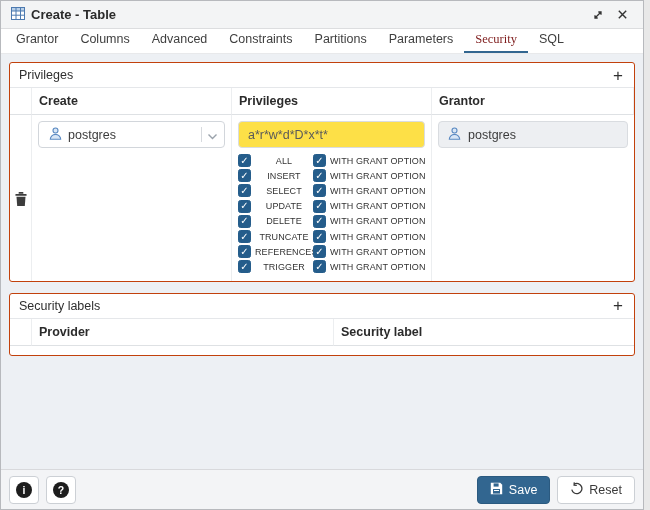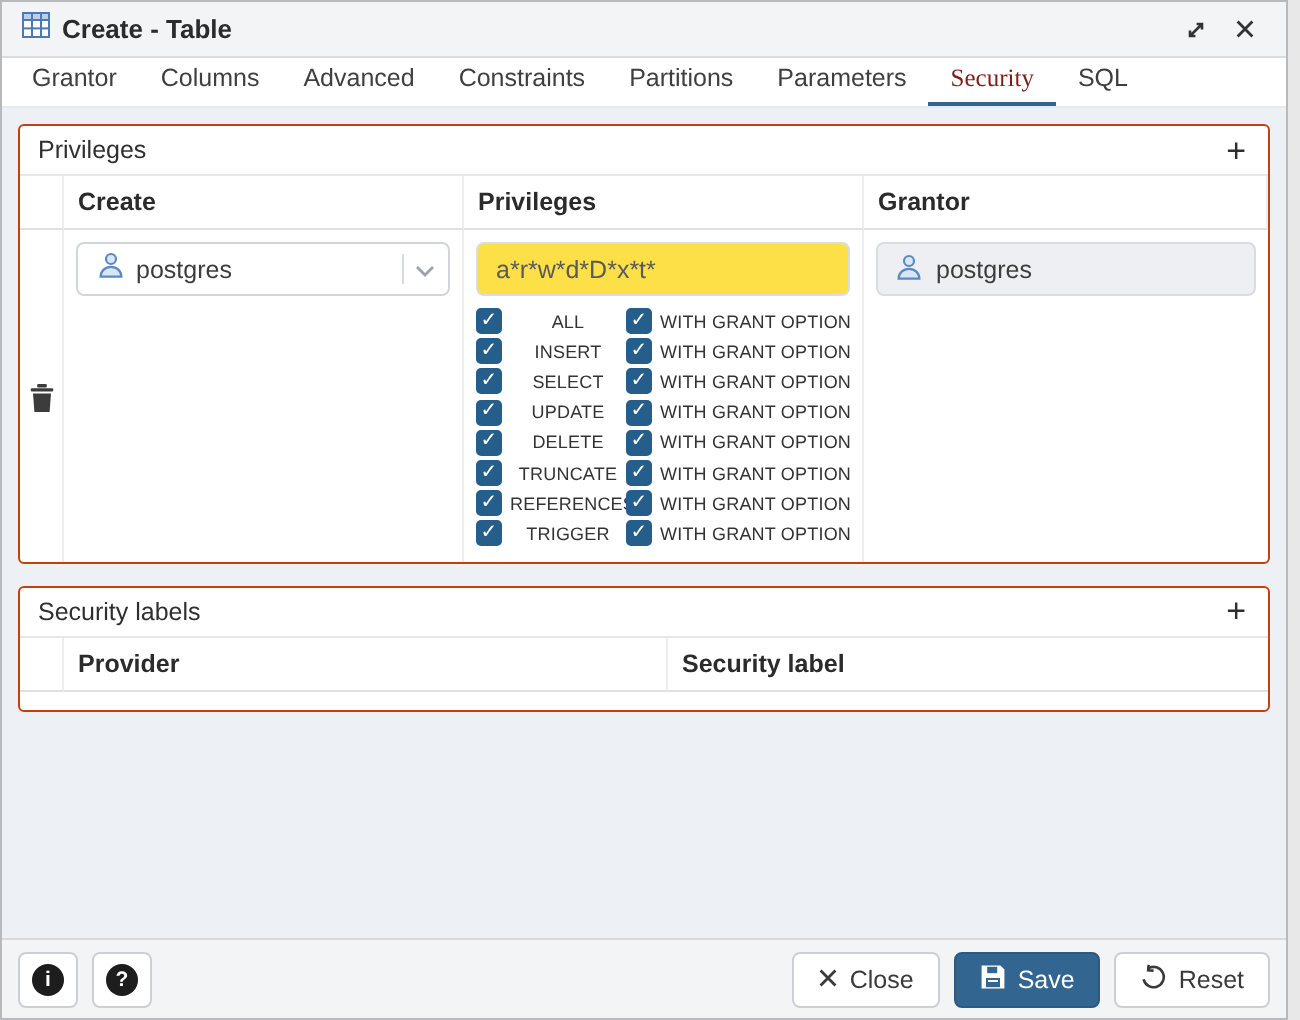--- a/index.html
+++ b/index.html
@@ -338,28 +338,20 @@
   </div>
 
   <div class="footer">
     <button class="btn icon-only">
       <span class="glyph-circle">i</span>
     </button>
     <button class="btn icon-only">
       <span class="glyph-circle">?</span>
     </button>
     <span class="spacer"></span>
-    <button class="btn">
-      <span>
-        <svg width="10" height="10" viewBox="0 0 10 10">
-          <path d="M1.3 1.3 L8.7 8.7 M8.7 1.3 L1.3 8.7" stroke="#3a3a3a" stroke-width="1.4" fill="none"></path>
-        </svg>
-      </span>
-      <span>Close</span>
-    </button>
     <button class="btn primary">
       <span>
         <svg width="13" height="13" viewBox="0 0 13 13">
           <path d="M0.8 0.8 h9.4 l2 2 v9.4 h-11.4 z" fill="#ffffff"></path>
           <rect x="3.6" y="1.4" width="5" height="3.2" fill="#326690"></rect>
           <rect x="3" y="7" width="7" height="4.6" fill="#326690"></rect>
           <rect x="4" y="8" width="5" height="1" fill="#ffffff"></rect>
         </svg>
       </span>
       <span>Save</span>

